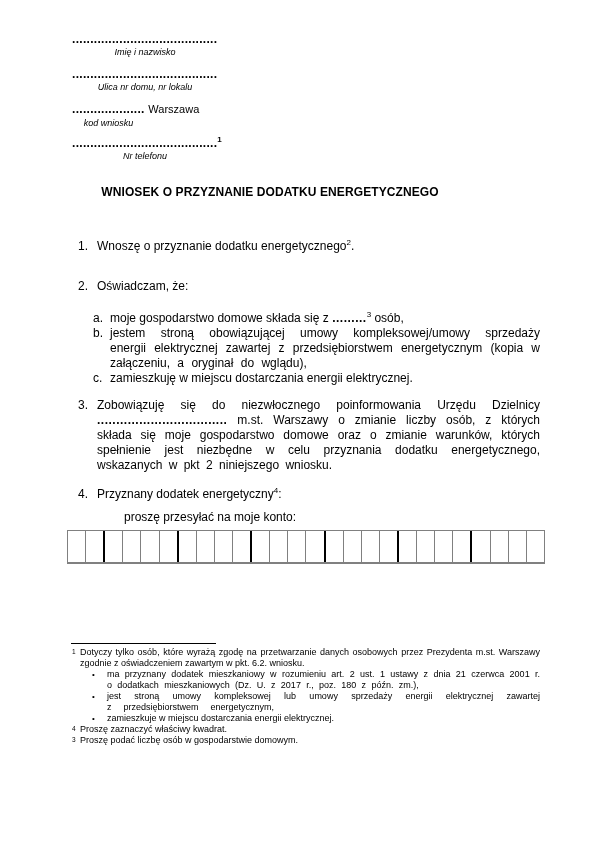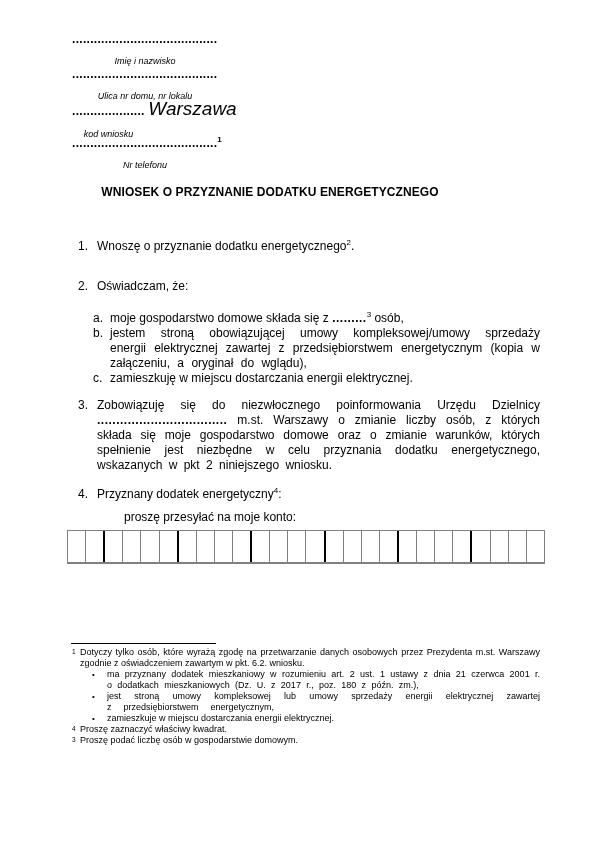--- a/index.html
+++ b/index.html
@@ -3,22 +3,22 @@
 <meta charset="utf-8">
 <style>
   html,body{margin:0;padding:0;background:#ffffff;}
   .page{
     position:relative;width:600px;height:849px;background:#fff;
     font-family:"Liberation Sans","DejaVu Sans",sans-serif;color:#000;overflow:hidden;
   }
   
   .hfield{position:absolute;}
   .dotline{font-size:12px;line-height:13px;font-weight:bold;letter-spacing:.3px;white-space:nowrap;}
-  .hlabel{font-style:italic;font-size:9px;line-height:10px;text-align:center;margin-top:10px;}
-  .city{font-size:19px;font-weight:normal;letter-spacing:0;font-style:italic;}
+  .hlabel{font-style:italic;font-size:9px;line-height:10px;text-align:center;margin-top:1px;}
+  .city{font-size:11px;font-weight:normal;letter-spacing:0;}
   .fnref{font-size:8px;vertical-align:super;line-height:0;}
   
   .title{position:absolute;top:185px;left:0;width:540px;margin:0;text-align:center;
          font-size:12px;font-weight:bold;letter-spacing:.1px;}
   
   .item{position:absolute;display:flex;font-size:12px;line-height:15px;}
   .item .num{flex:none;width:19px;}
   .sub{position:absolute;display:flex;font-size:12px;line-height:15px;}
   .sub .letter{flex:none;width:17px;}
   .itext{flex:1;}

